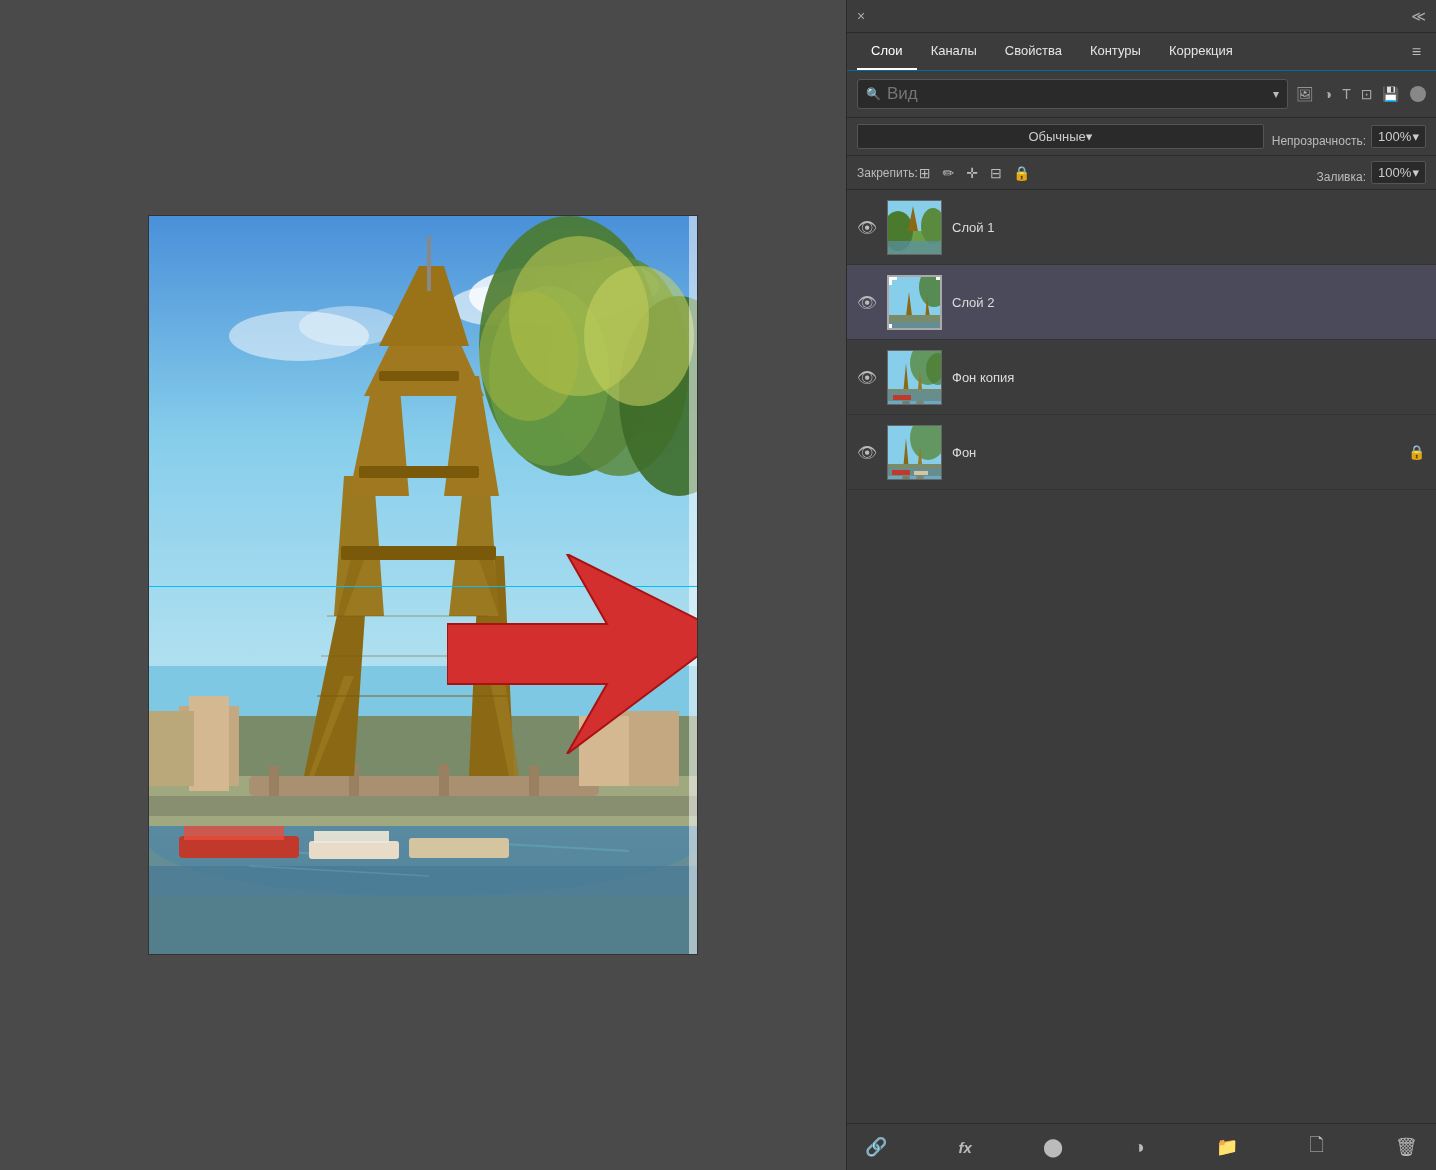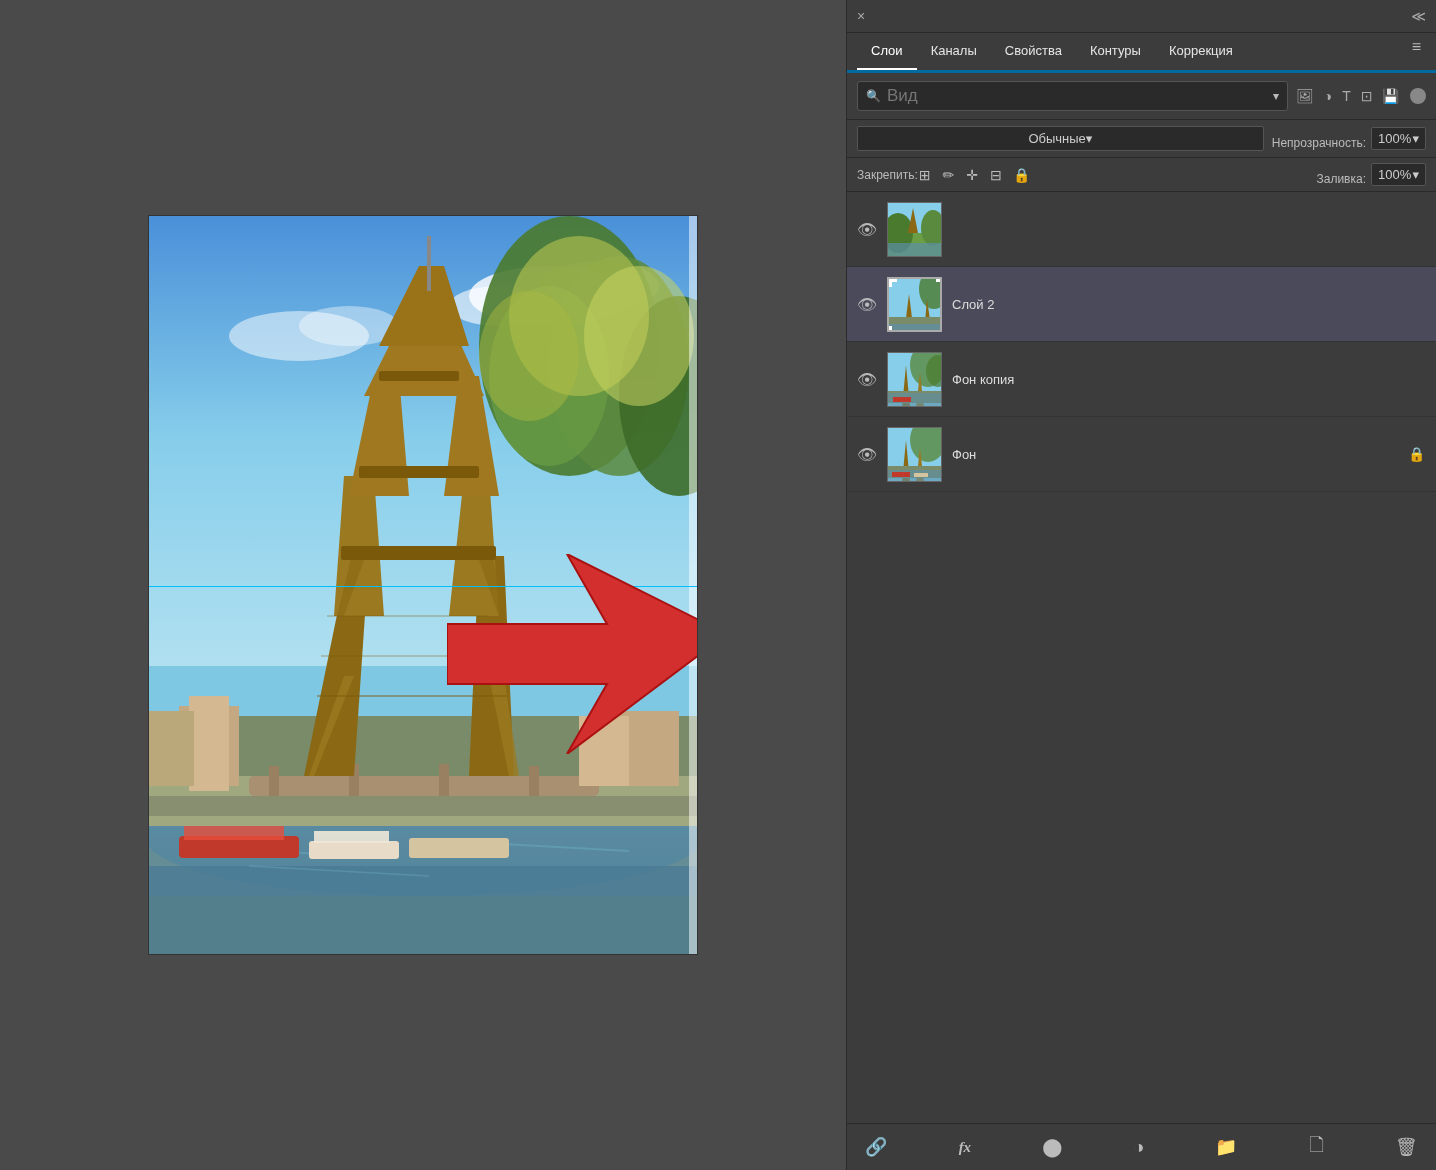--- a/index.html
+++ b/index.html
@@ -69,23 +69,23 @@
     }
 
     .panel-arrows {
       color: #aaa;
       font-size: 14px;
     }
 
     
     .tabs {
       display: flex;
-      align-items: flex-start;
+      align-items: center;
       background: #3c3c3c;
-      border-bottom: 3px solid #0369a1;
+      border-bottom: 1px solid #0369a1;
       padding: 0 10px;
     }
 
     .tab {
       padding: 10px 14px;
       font-size: 13px;
       color: #e5e5e5;
       cursor: pointer;
       border-bottom: 2px solid transparent;
       white-space: nowrap;
@@ -550,20 +550,21 @@
       <div class="layer-thumb">
         <svg width="55" height="55" viewBox="0 0 55 55">
           <rect x="0" y="0" width="55" height="55" fill="#87CEEB"></rect>
           <rect x="0" y="30" width="55" height="25" fill="#6B9E45"></rect>
           <ellipse cx="10" cy="30" rx="15" ry="20" fill="#4A7A2E"></ellipse>
           <ellipse cx="45" cy="25" rx="12" ry="18" fill="#5A8A3E"></ellipse>
           <polygon points="20,30 25,5 30,30" fill="#8B6914"></polygon>
           <rect x="0" y="40" width="55" height="15" fill="#5B8FA8" opacity="0.7"></rect>
         </svg>
       </div>
+      <span class="layer-name">Слой 1</span>
     </div>
 
     <div class="layer-item selected">
       <span class="layer-eye">👁</span>
       <div class="layer-thumb layer-thumb-selected">
         <svg width="55" height="55" viewBox="0 0 55 55">
           <rect x="0" y="0" width="55" height="55" fill="#87CEEB"></rect>
           <ellipse cx="45" cy="10" rx="15" ry="20" fill="#4A7A2E" opacity="0.8"></ellipse>
           <polygon points="15,55 20,15 25,55" fill="#8B6914"></polygon>
           <polygon points="35,55 38,20 43,55" fill="#8B6914"></polygon>
@@ -616,21 +617,21 @@
         </svg>
       </div>
       <span class="layer-name">Фон</span>
       <span class="layer-lock-icon">🔒</span>
     </div>
 
   </div>
 
   <div class="bottom-toolbar">
     <span title="Link">🔗</span>
-    <span title="FX" style="font-style:italic; font-weight:bold; font-size:15px;font-family:Liberation Serif, serif;">fx</span>
+    <span title="FX" style="font-style:italic; font-weight:bold; font-size:15px;">fx</span>
     <span title="Add mask">⬤</span>
     <span title="Add adjustment">◑</span>
     <span title="New group">📁</span>
     <span title="New layer">🗋</span>
     <span title="Delete layer">🗑</span>
   </div>
 
 </div>
 
 </body></html>

